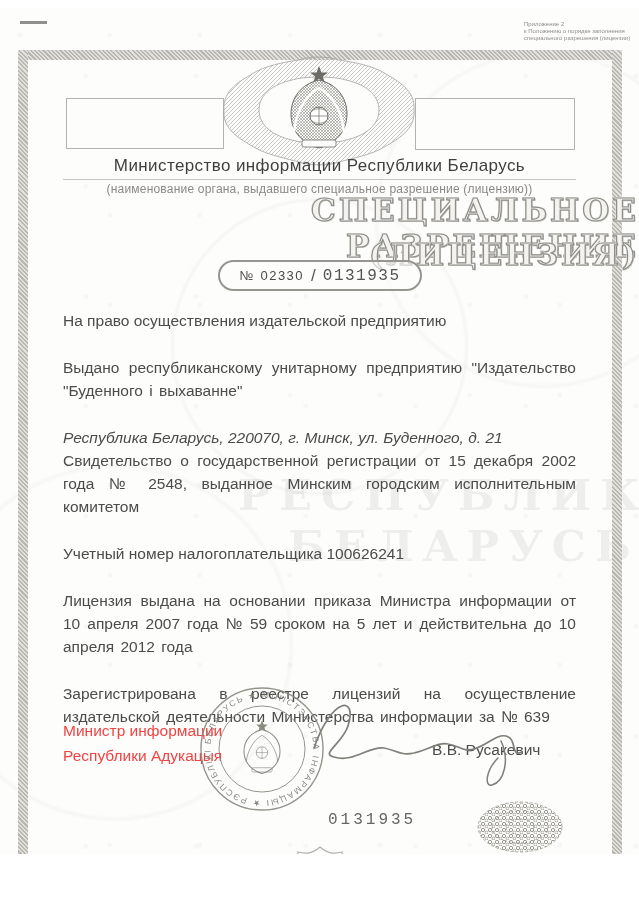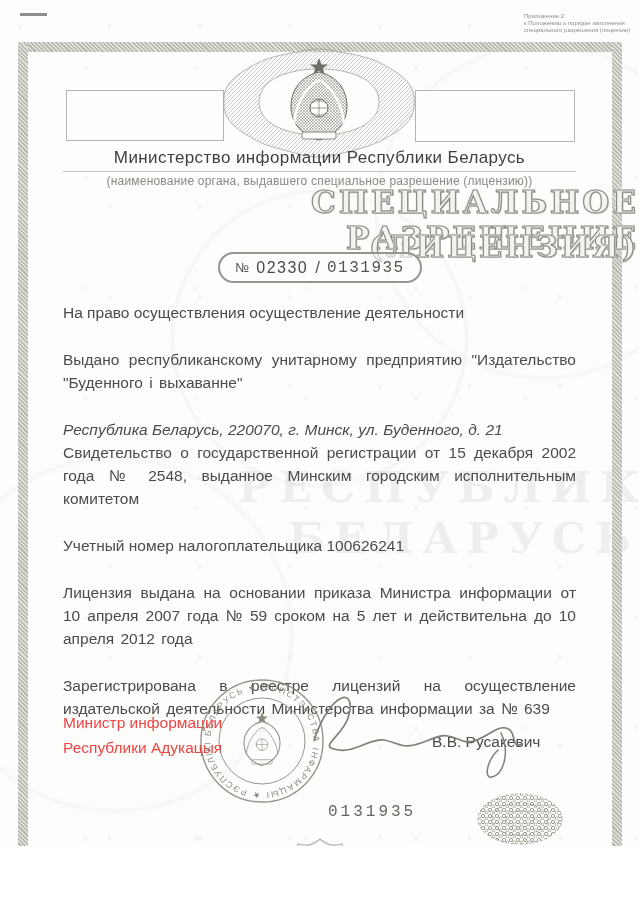--- a/index.html
+++ b/index.html
@@ -5,20 +5,21 @@
   * { margin: 0; padding: 0; box-sizing: border-box; }
   html, body { background: #ffffff; }
   body { font-family: "Liberation Sans", sans-serif; }
 
   .scan {
     position: relative;
     width: 639px; height: 846px;
     background: #fdfdfc;
     overflow: hidden;
     color: #4d4d4b;
+    margin-top: 8px;
   }
   
   .scan::before {
     content: "";
     position: absolute; inset: 0;
     background:
       radial-gradient(circle at 22% 30%, rgba(130,128,118,0.05) 0 2px, transparent 3px),
       radial-gradient(circle at 78% 62%, rgba(130,128,118,0.05) 0 2px, transparent 3px),
       radial-gradient(circle 150px at 50% 40%, transparent 96%, rgba(120,118,110,0.06) 98%, transparent 100%),
       radial-gradient(circle 180px at 18% 75%, transparent 96%, rgba(120,118,110,0.05) 98%, transparent 100%),
@@ -81,21 +82,21 @@
   .doc-title.line1 { top: 184px; font-size: 31px; }
   .doc-title.line2 { top: 229px; font-size: 30px; }
 
   .number-pill {
     position: absolute; left: 218px; top: 252px; width: 204px; height: 31px; z-index: 4;
     border: 2px solid #97958f; border-radius: 16px;
     display: flex; align-items: center; justify-content: center; gap: 7px;
     background: rgba(253,253,252,0.6);
   }
   .number-pill .num-sign { font-size: 13px; color: #55534f; }
-  .number-pill .num-main { font-size: 16px; color: #4a4946; letter-spacing: 1.5px; }
+  .number-pill .num-main { font-size: 13px; color: #4a4946; letter-spacing: 1.5px; }
   .number-pill .num-slash { font-size: 17px; color: #5a5954; }
   .number-pill .num-serial {
     font-family: "Liberation Mono", "DejaVu Sans Mono", monospace;
     font-size: 16px; color: #55544f; letter-spacing: 1.5px;
   }
 
   
   .watermark {
     position: absolute; z-index: 1;
     font-family: "DejaVu Serif", serif; font-weight: bold;
@@ -190,21 +191,21 @@
     <span class="num-sign">№</span>
     <span class="num-main">02330</span>
     <span class="num-slash">/</span>
     <span class="num-serial">0131935</span>
   </div>
 
   <div class="watermark l1">РЕСПУБЛИКА</div>
   <div class="watermark l2">БЕЛАРУСЬ</div>
 
   <div class="body-text">
-    <p>На право осуществления осуществление деятельности</p>
+    <p>На право осуществления издательской предприятию</p>
     <p class="just">Выдано республиканскому унитарному предприятию "Издательство "Буденного і выхаванне"</p>
     <p class="tight-after">Республика Беларусь, 220070, г. Минск, ул. Буденного, д. 21</p>
     <p class="just">Свидетельство о государственной регистрации от 15 декабря 2002 года № 2548, выданное Минским городским исполнительным комитетом</p>
     <p>Учетный номер налогоплательщика 100626241</p>
     <p class="just">Лицензия выдана на основании приказа Министра информации от 10 апреля 2007 года № 59 сроком на 5 лет и действительна до 10 апреля 2012 года</p>
     <p class="just">Зарегистрирована в реестре лицензий на осуществление издательской деятельности Министерства информации за № 639</p>
   </div>
 
   <div class="sign-left">
     <div>Министр информации</div>

